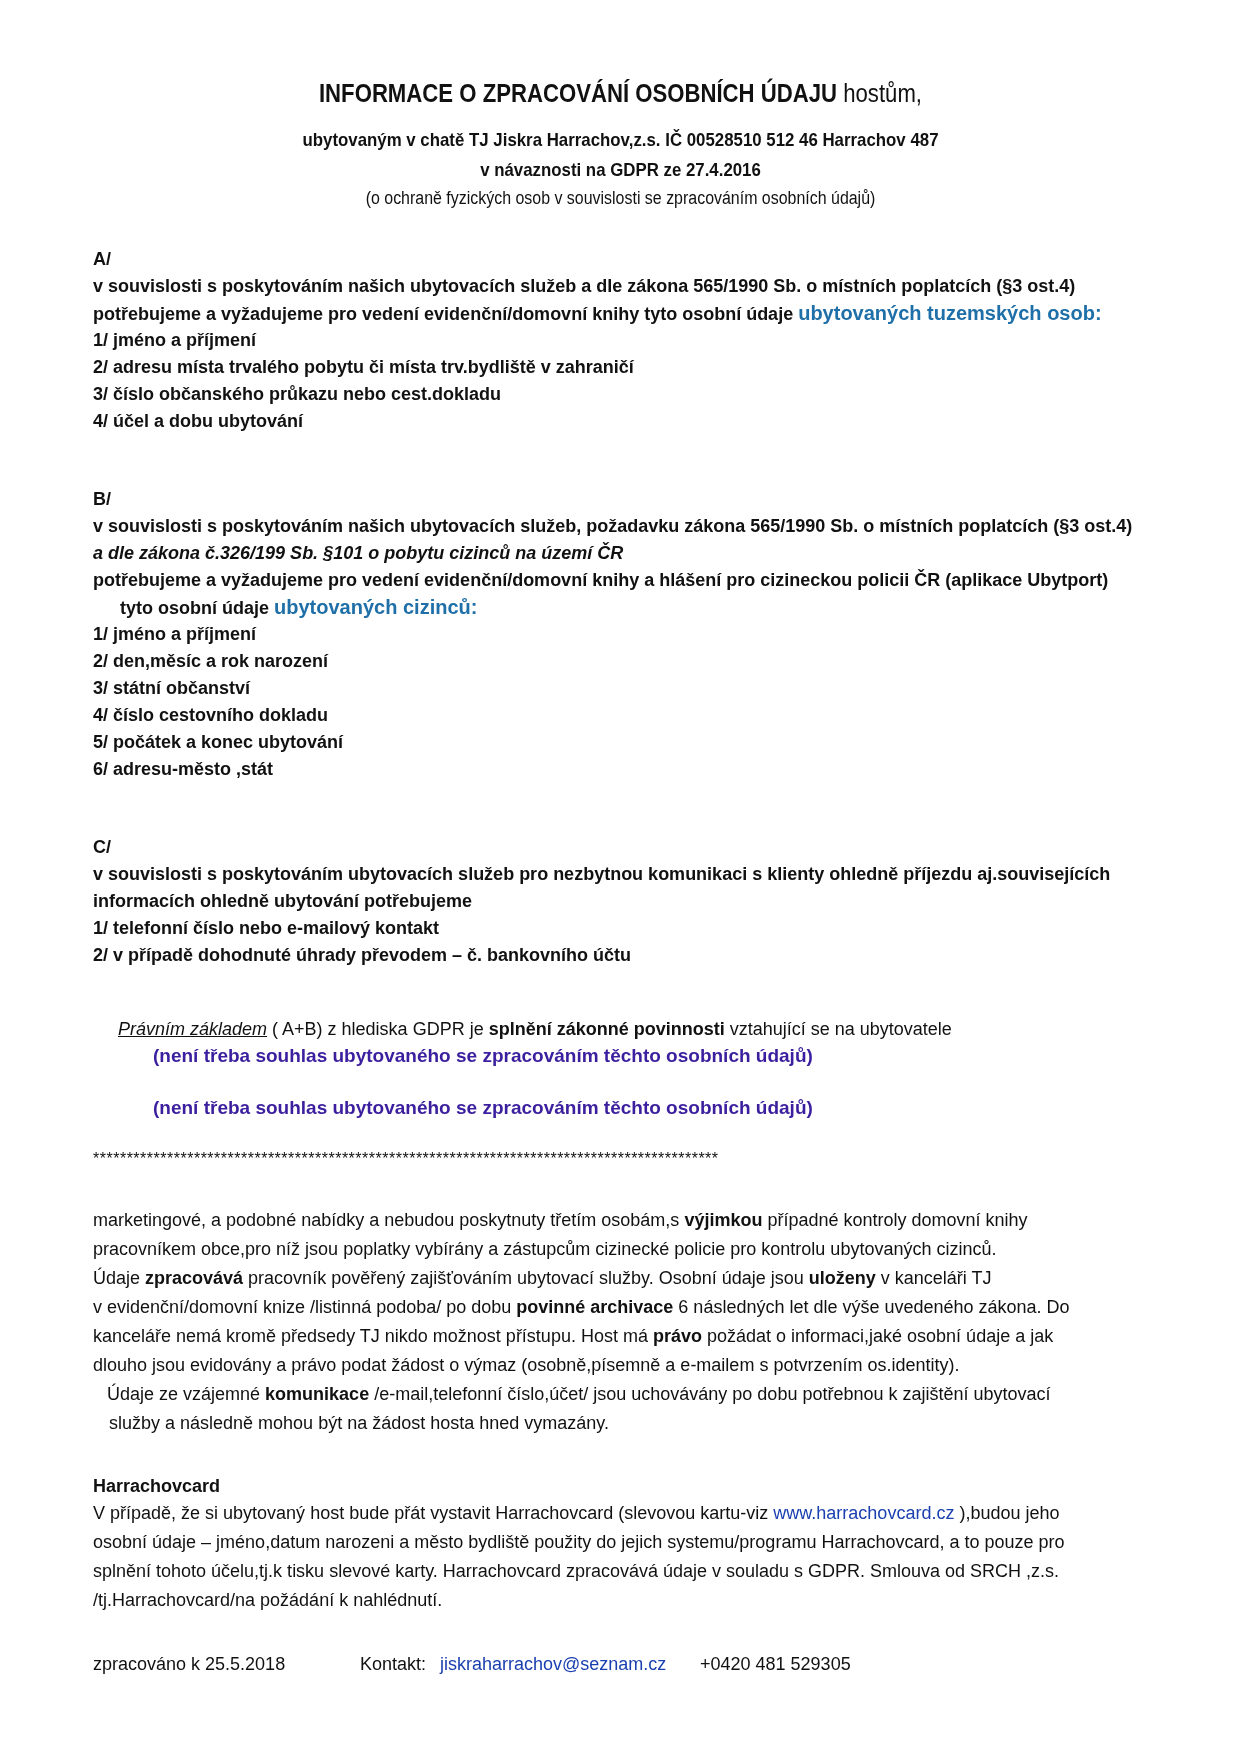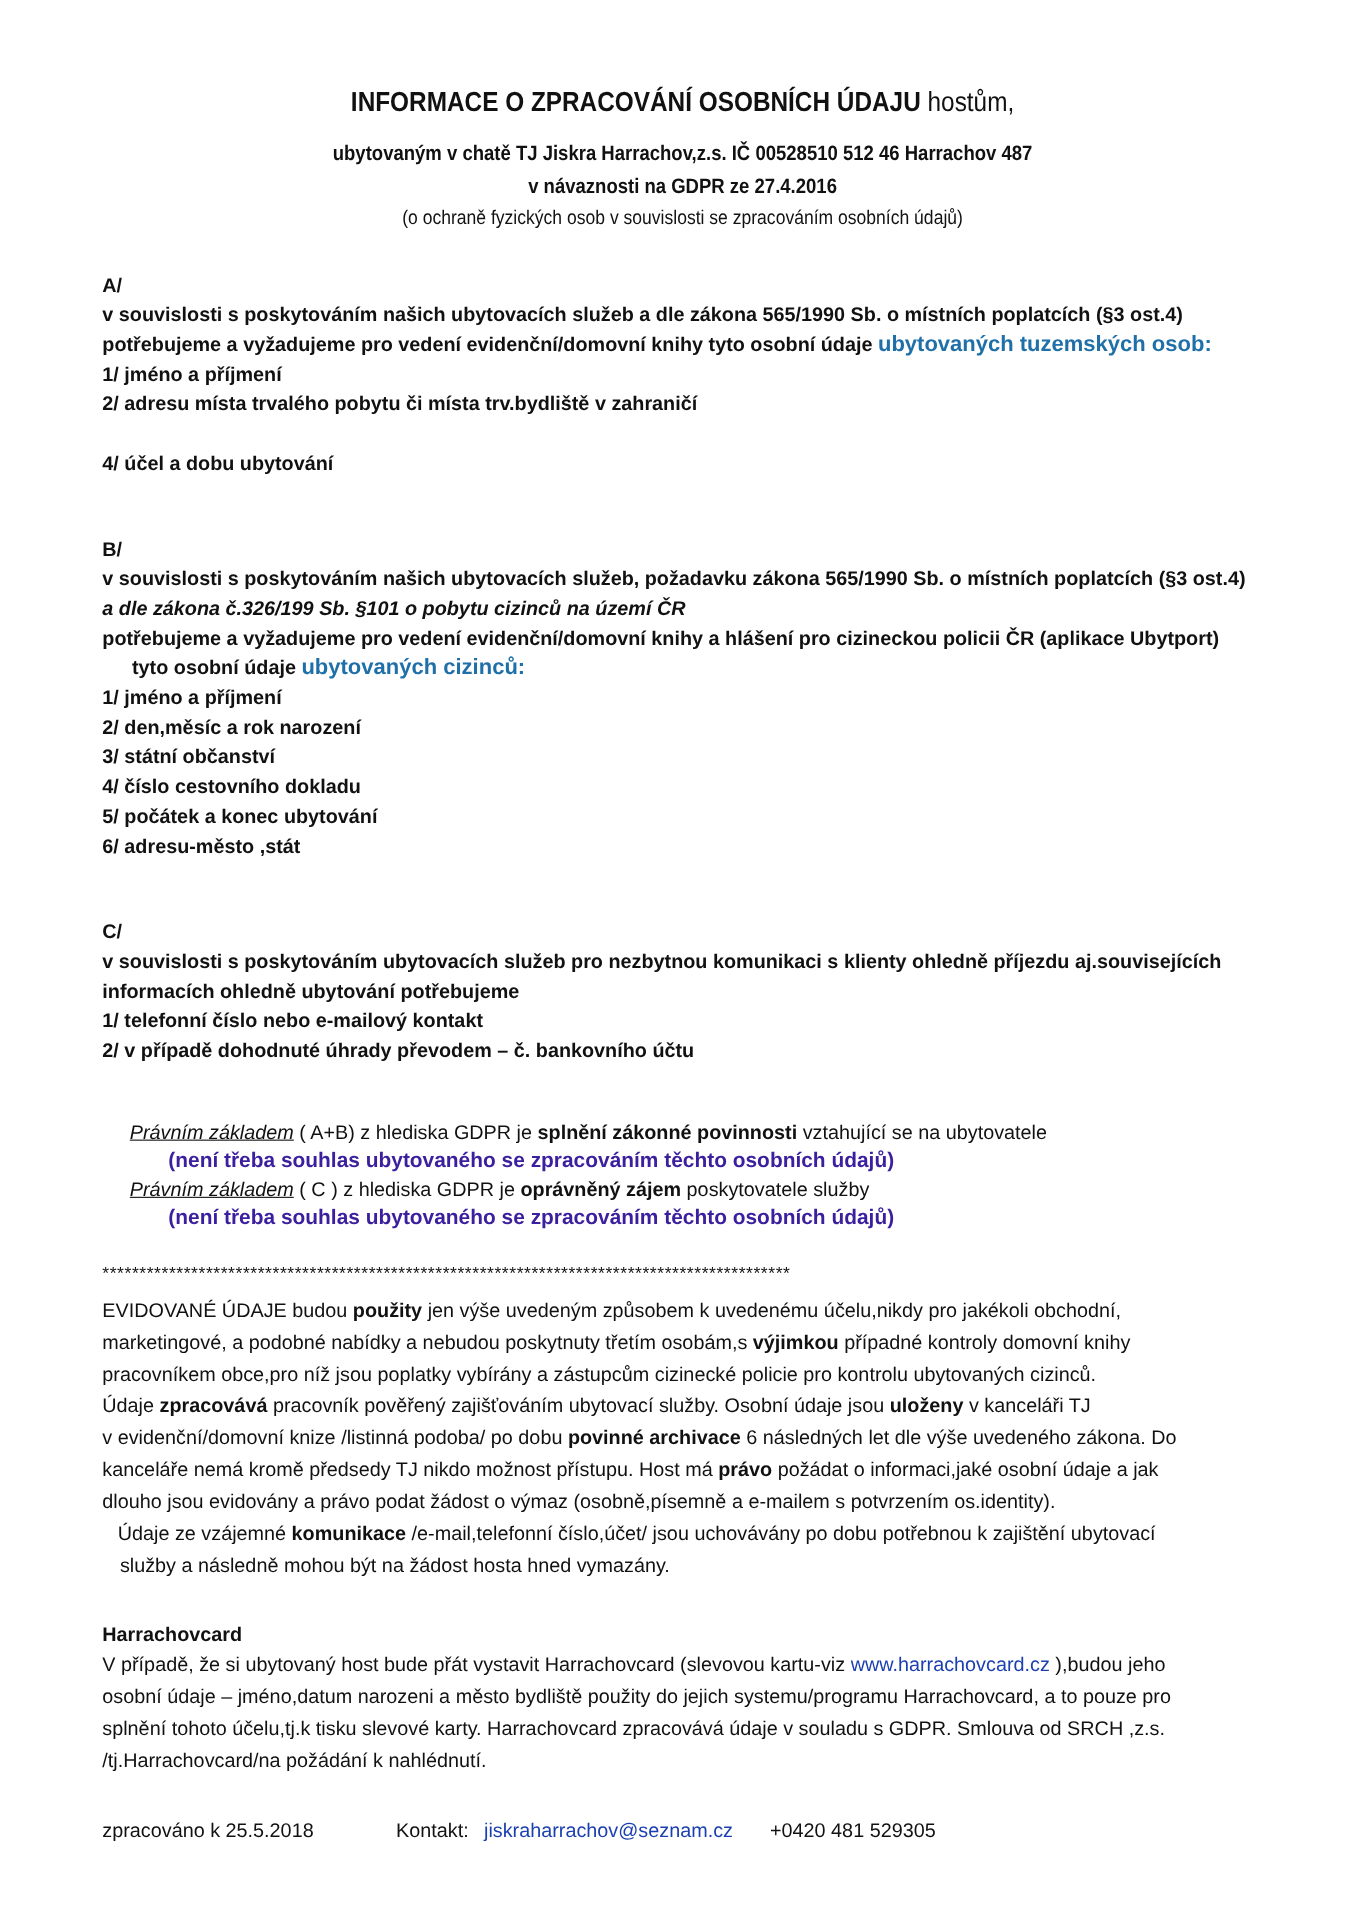--- a/index.html
+++ b/index.html
@@ -33,20 +33,21 @@
   <div class="line center paren" style="top: 187px; transform: scaleX(0.886);">(o ochraně fyzických osob v souvislosti se zpracováním osobních údajů)</div>
 
   <div class="line b" style="left:93px; top:248px;">A/</div>
   <div class="line b" style="left:93px; top:275px;">v souvislosti s poskytováním našich ubytovacích služeb a dle zákona 565/1990 Sb. o místních poplatcích (§3 ost.4)</div>
   <div class="line b" style="left:93px; top:302px;">
     <span>potřebujeme a vyžadujeme pro vedení evidenční/domovní knihy tyto osobní údaje</span>
     <span class="blue">ubytovaných tuzemských osob:</span>
   </div>
   <div class="line b" style="left:93px; top:329px;">1/ jméno a příjmení</div>
   <div class="line b" style="left:93px; top:356px;">2/ adresu místa trvalého pobytu či místa trv.bydliště v zahraničí</div>
+  <div class="line b" style="left:93px; top:383px;">3/ číslo občanského průkazu nebo cest.dokladu</div>
   <div class="line b" style="left:93px; top:410px;">4/ účel a dobu ubytování</div>
 
   <div class="line b" style="left:93px; top:488px;">B/</div>
   <div class="line b" style="left:93px; top:515px;">v souvislosti s poskytováním našich ubytovacích služeb, požadavku zákona 565/1990 Sb. o místních poplatcích (§3 ost.4)</div>
   <div class="line b" style="left:93px; top:542px;font-style:italic;">a dle zákona č.326/199 Sb. §101 o pobytu cizinců na území ČR</div>
   <div class="line b" style="left:93px; top:569px;">potřebujeme a vyžadujeme pro vedení evidenční/domovní knihy a hlášení pro cizineckou policii ČR (aplikace Ubytport)</div>
   <div class="line b" style="left:93px; top:596px;margin-left:27px;">
     <span>tyto osobní údaje</span>
     <span class="blue">ubytovaných cizinců:</span>
   </div>
@@ -60,30 +61,24 @@
   <div class="line b" style="left:93px; top:836px;">C/</div>
   <div class="line b" style="left:93px; top:863px;"> v souvislosti s poskytováním ubytovacích služeb pro nezbytnou komunikaci s klienty ohledně příjezdu aj.souvisejících</div>
   <div class="line b" style="left:93px; top:890px;">informacích ohledně ubytování potřebujeme</div>
   <div class="line b" style="left:93px; top:917px;">1/ telefonní číslo nebo  e-mailový kontakt</div>
   <div class="line b" style="left:93px; top:944px;">2/ v případě dohodnuté úhrady převodem – č. bankovního účtu</div>
 
   <div class="line" style="left:118px; top:1018px;">
     <span class="ital-u">Právním základem</span><span> ( A+B) z hlediska GDPR je </span><span class="b">splnění zákonné povinnosti</span><span> vztahující se na ubytovatele</span>
   </div>
   <div class="line purple" style="left:125px; top:1045px;">(není třeba souhlas ubytovaného se zpracováním těchto osobních údajů)</div>
-  <div class="line" style="left:118px; top:1070px;">
-    <span class="ital-u">Právním základem</span><span> ( C ) z hlediska GDPR je </span><span class="b">oprávněný zájem</span><span> poskytovatele služby</span>
-  </div>
   <div class="line purple" style="left:125px; top:1097px;">(není třeba souhlas ubytovaného se zpracováním těchto osobních údajů)</div>
 
   <div class="line stars" style="left:93px; top:1148px;">*********************************************************************************************</div>
 
-  <div class="line" style="left:93px; top:1180px;">
-    <span>EVIDOVANÉ  ÚDAJE  budou </span><span class="b">použity</span><span> jen výše uvedeným způsobem k uvedenému účelu,nikdy pro jakékoli obchodní,</span>
-  </div>
   <div class="line" style="left:93px; top:1209px;">
     <span>marketingové, a podobné nabídky a nebudou poskytnuty třetím osobám,s </span><span class="b">výjimkou</span><span> případné kontroly domovní knihy</span>
   </div>
   <div class="line" style="left:93px; top:1238px;"> pracovníkem obce,pro níž jsou poplatky vybírány a zástupcům cizinecké policie pro kontrolu ubytovaných cizinců.</div>
   <div class="line" style="left:93px; top:1267px;">
     <span>Údaje </span><span class="b">zpracovává</span><span> pracovník pověřený zajišťováním ubytovací služby. Osobní údaje jsou </span><span class="b">uloženy</span><span> v kanceláři TJ</span>
   </div>
   <div class="line" style="left:93px; top:1296px;">
     <span>v evidenční/domovní knize /listinná podoba/ po dobu </span><span class="b">povinné archivace</span><span> 6 následných let dle výše uvedeného zákona. Do</span>
   </div>

